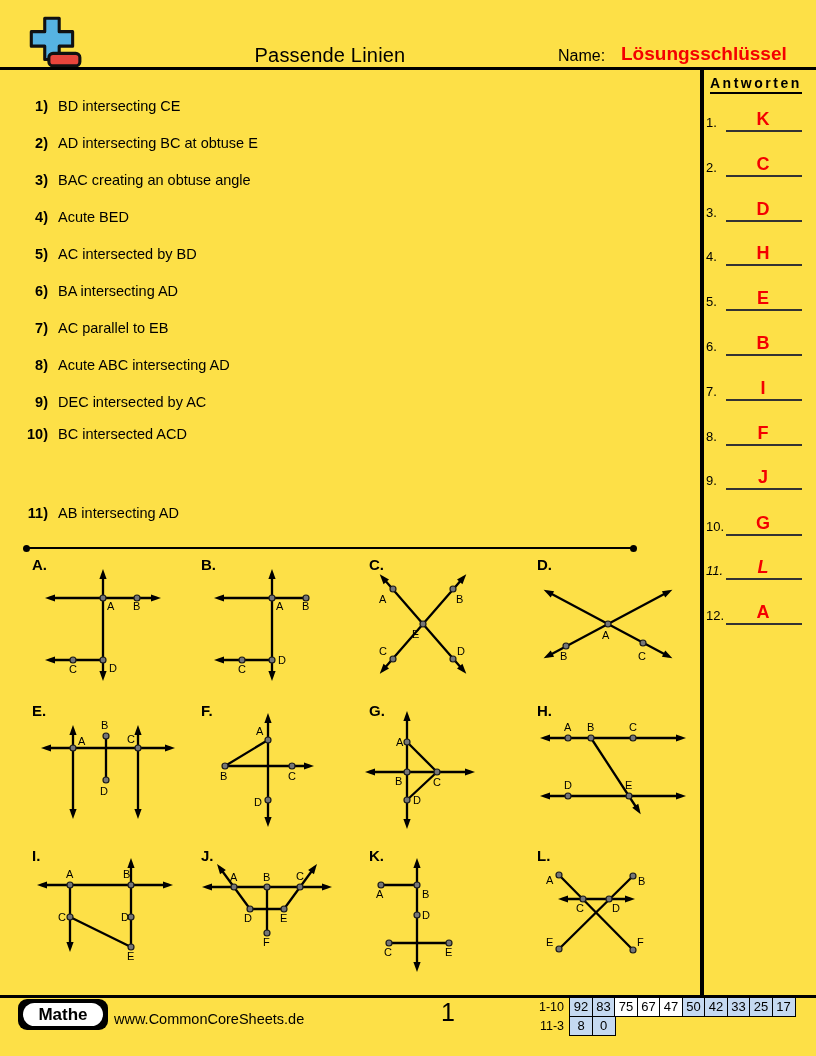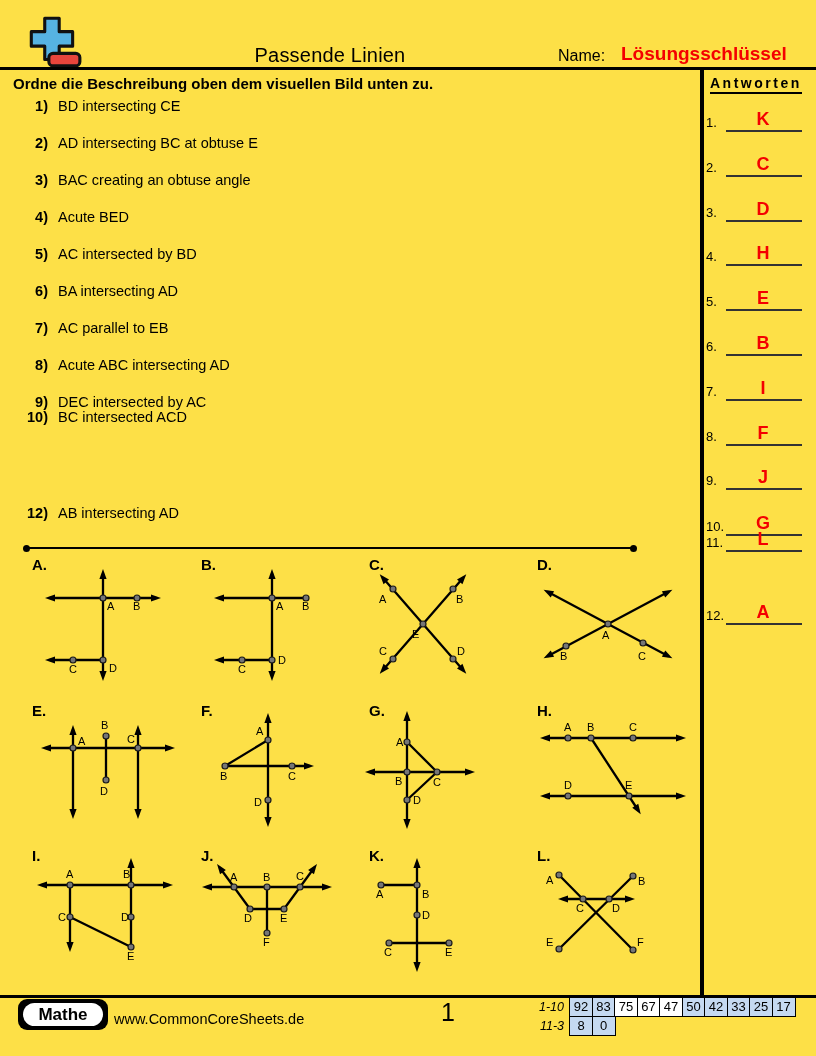--- a/index.html
+++ b/index.html
@@ -53,21 +53,21 @@
   
   .footer-rule{position:absolute;left:0;top:995px;width:816px;height:3px;background:#000;}
   .mathe-badge{position:absolute;left:18px;top:999px;width:90px;height:31px;background:#000;border-radius:9px;}
   .mathe-pill{position:absolute;left:5px;top:4px;right:5px;bottom:4px;background:#fff;border-radius:999px;
               display:flex;align-items:center;justify-content:center;font-size:17px;font-weight:bold;}
   .site-url{position:absolute;left:114px;top:1011px;font-size:14.5px;}
   .page-num{position:absolute;left:430px;top:998px;width:36px;text-align:center;font-size:25px;}
   .grade-table{position:absolute;left:527px;top:997px;}
   .gt-row{display:flex;}
   .gt-row + .gt-row{margin-top:-1.5px;}
-  .gt-label{width:42px;text-align:right;padding-right:5px;font-size:12.5px;line-height:20px;font-style:italic;}
+  .gt-label{width:42px;text-align:right;padding-right:5px;font-size:12.5px;line-height:20px;}
   .gt-cell{width:24px;height:20px;border:1.5px solid #000;text-align:center;
            font-size:13px;line-height:17px;background:#fff;}
   .gt-cell + .gt-cell{margin-left:-1.5px;}
   .gt-cell.shaded{background:var(--shade);}
 </style>
 </head>
 <body>
 
 <div class="page" data-name="worksheet-page">
 
@@ -75,21 +75,20 @@
     <svg viewBox="0 0 60 50">
       <path class="logo-plus" d="M22 2 h14 v13 h13 v14 h-13 v13 h-14 v-13 h-13 v-14 h13 z" fill="var(--logo-blue)" stroke="#111" stroke-width="3" stroke-linejoin="round"></path>
       <rect class="logo-minus" x="26" y="36" width="30" height="12" rx="4" fill="var(--logo-red)" stroke="#111" stroke-width="3"></rect>
     </svg>
   </div>
   <div class="title" data-name="page-title">Passende Linien</div>
   <div class="name-label" data-name="name-label">Name:</div>
   <div class="answer-key" data-name="answer-key-label">Lösungsschlüssel</div>
   <div class="header-rule" data-name="header-divider"></div>
 
-  <div class="instruction" data-name="instruction-text">Ordne die Beschreibung oben dem visuellen Bild unten zu.</div>
   <div class="question-list" data-name="question-list">
   <div class="q-row" data-name="question-item" style="top: 98px;">
     <span class="q-num" data-name="question-number">1)</span>
     <span class="q-text" data-name="question-text">BD intersecting CE</span>
   </div>
 
   <div class="q-row" data-name="question-item" style="top: 135px;">
     <span class="q-num" data-name="question-number">2)</span>
     <span class="q-text" data-name="question-text">AD intersecting BC at obtuse E</span>
   </div>
@@ -122,28 +121,28 @@
   <div class="q-row" data-name="question-item" style="top: 357px;">
     <span class="q-num" data-name="question-number">8)</span>
     <span class="q-text" data-name="question-text">Acute ABC intersecting AD</span>
   </div>
 
   <div class="q-row" data-name="question-item" style="top: 394px;">
     <span class="q-num" data-name="question-number">9)</span>
     <span class="q-text" data-name="question-text">DEC intersected by AC</span>
   </div>
 
-  <div class="q-row" data-name="question-item" style="top: 409px; padding-left: 40px;">
+  <div class="q-row" data-name="question-item" style="top: 426px; padding-left: 40px;">
     <span class="q-num" data-name="question-number">10)</span>
     <span class="q-text" data-name="question-text">BC intersected ACD</span>
   </div>
 
 
   <div class="q-row" data-name="question-item" style="top: 505px;">
-    <span class="q-num" data-name="question-number">12)</span>
+    <span class="q-num" data-name="question-number">11)</span>
     <span class="q-text" data-name="question-text">AB intersecting AD</span>
   </div>
 </div>
 
   <div class="divider" data-name="section-divider">
     <span class="dot left" data-name="divider-endpoint-dot"></span>
     <span class="dot right" data-name="divider-endpoint-dot"></span>
   </div>
 
   <div class="figure-grid" data-name="figure-grid">
@@ -473,21 +472,21 @@
     <span class="a-letter" data-name="answer-letter">J</span>
     <span class="a-line" data-name="answer-blank"></span>
   </div>
 
   <div class="a-row" data-name="answer-item" style="top: 440px;">
     <span class="a-num" data-name="answer-number">10.</span>
     <span class="a-letter" data-name="answer-letter">G</span>
     <span class="a-line" data-name="answer-blank"></span>
   </div>
 
-  <div class="a-row" data-name="answer-item" style="top: 456px;">
+  <div class="a-row" data-name="answer-item" style="top: 484px; font-style: italic;">
     <span class="a-num" data-name="answer-number">11.</span>
     <span class="a-letter" data-name="answer-letter">L</span>
     <span class="a-line" data-name="answer-blank"></span>
   </div>
 
   <div class="a-row" data-name="answer-item" style="top: 529px;">
     <span class="a-num" data-name="answer-number">12.</span>
     <span class="a-letter" data-name="answer-letter">A</span>
     <span class="a-line" data-name="answer-blank"></span>
   </div>

